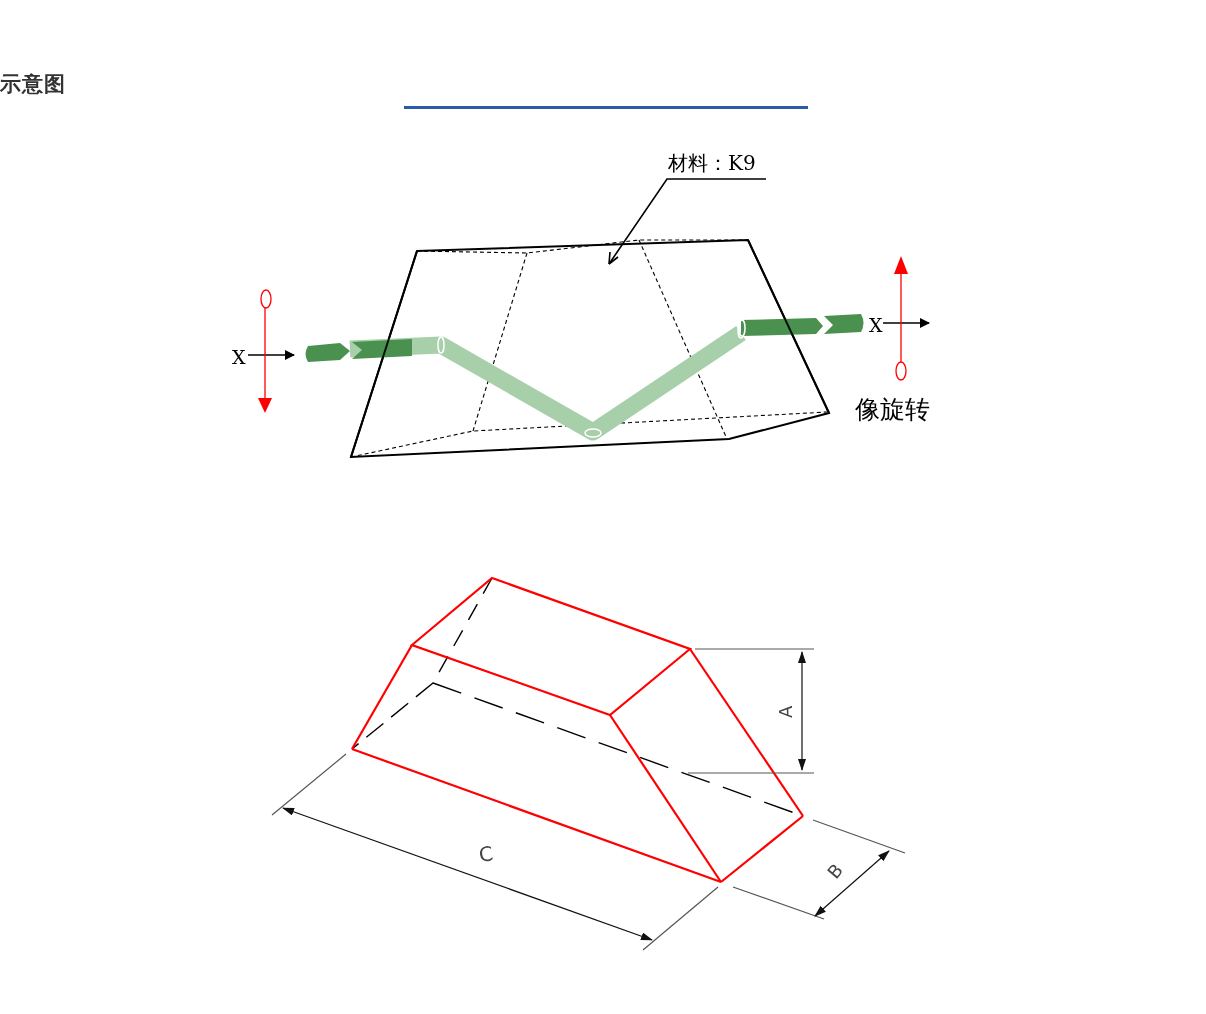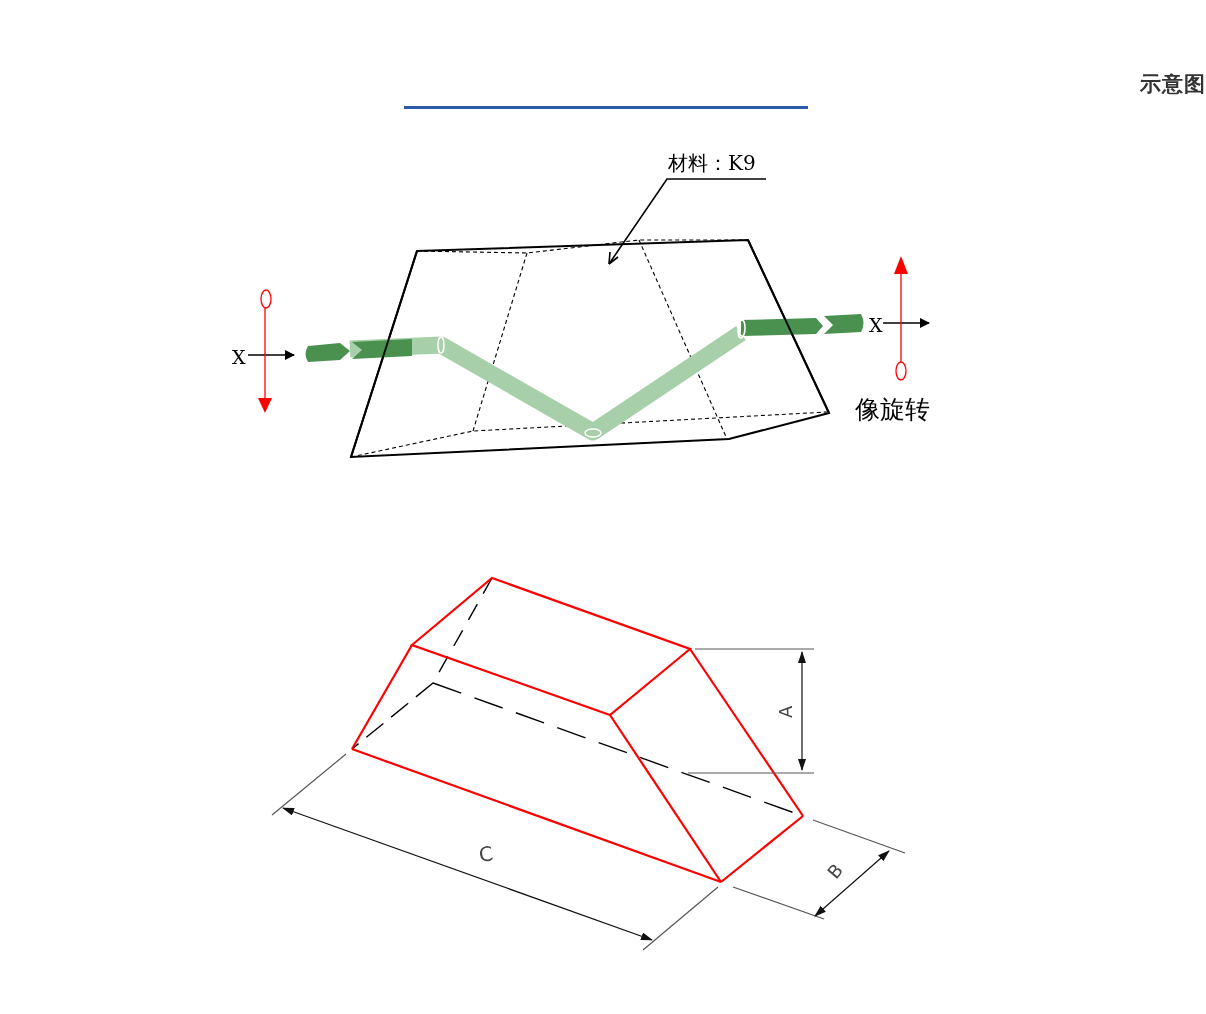--- a/index.html
+++ b/index.html
@@ -1,18 +1,18 @@
 <!DOCTYPE html>
 <html><head>
 <meta charset="utf-8">
 <style>
   html, body { margin: 0; padding: 0; background: #ffffff; }
   body { width: 1206px; height: 1014px; position: relative; overflow: hidden;
          font-family: "DejaVu Sans", "Liberation Sans", sans-serif; }
-  .title { position: absolute; left: 0; width: 1206px; top: 70px; text-align: right;
+  .title { position: absolute; left: 0; width: 1206px; top: 70px; text-align: left;
            font-size: 21px; font-weight: bold; color: #333333; letter-spacing: 1px; }
   .title-rule { position: absolute; left: 404px; top: 106px; width: 404px; height: 3px; background: #2b5aa8; }
   svg { position: absolute; left: 0; top: 0; }
   .lbl-serif { font-family: "DejaVu Serif", "Liberation Serif", serif; }
   .lbl-sans { font-family: "DejaVu Sans", "Liberation Sans", sans-serif; }
 </style>
 </head>
 <body>
 
 <div class="title">示意图</div>

